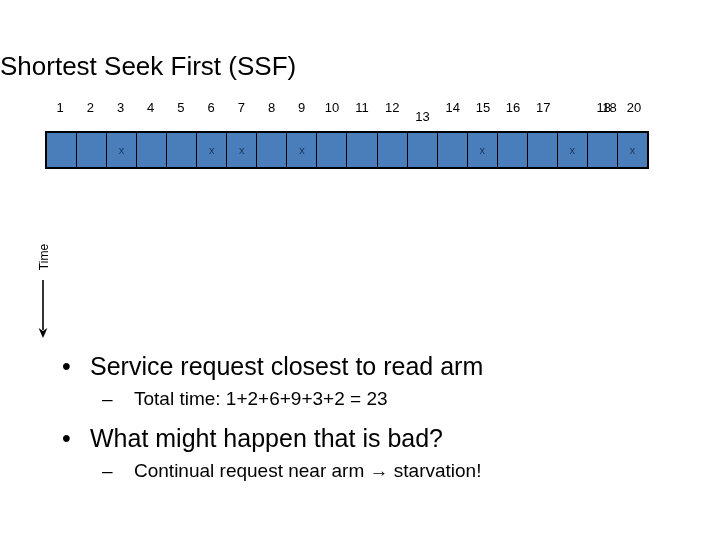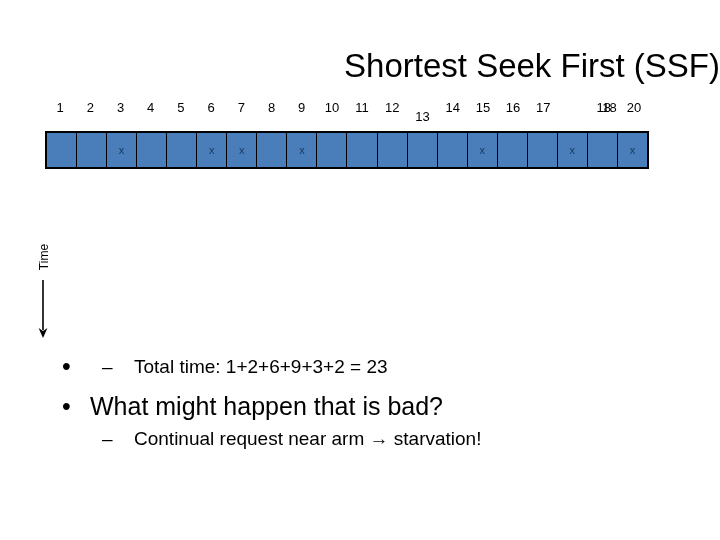--- a/index.html
+++ b/index.html
@@ -20,22 +20,22 @@
     left: 0; top: 0;
     width: 720px;
     height: 540px;
   }
   
   #slide-title {
     position: absolute;
     left: 0;
     top: 46px;
     width: 720px;
-    text-align: right;
-    font-size: 33px;
+    text-align: left;
+    font-size: 26px;
     font-weight: 400;
     line-height: 40px;
     letter-spacing: 0px;
     color: #000000;
     white-space: nowrap;
   }
   
   #track-labels {
     position: absolute;
     left: 45px;
@@ -255,19 +255,19 @@
 
   <div id="time-axis">
     <div id="time-label">Time</div>
     <svg id="time-arrow" viewBox="0 0 14 58" width="14" height="58">
       <line x1="7" y1="0" x2="7" y2="50" stroke="#000000" stroke-width="1.6"></line>
       <path d="M2.6,48 L7,58 L11.4,48 L7,51 Z" fill="#000000"></path>
     </svg>
   </div>
 
   <div id="bullets">
-      <div class="bullet-l1"><span class="bullet-glyph">•</span></div>
+      <div class="bullet-l1"><span class="bullet-glyph">•</span><span>Service request closest to read arm</span></div>
       <div class="bullet-l2"><span class="bullet-glyph">–</span><span>Total time: 1+2+6+9+3+2 = 23</span></div>
       <div class="bullet-l1"><span class="bullet-glyph">•</span><span>What might happen that is bad?</span></div>
       <div class="bullet-l2"><span class="bullet-glyph">–</span><span>Continual request near arm → starvation!</span></div>
     </div>
 
 </div>
 
 </body></html>

